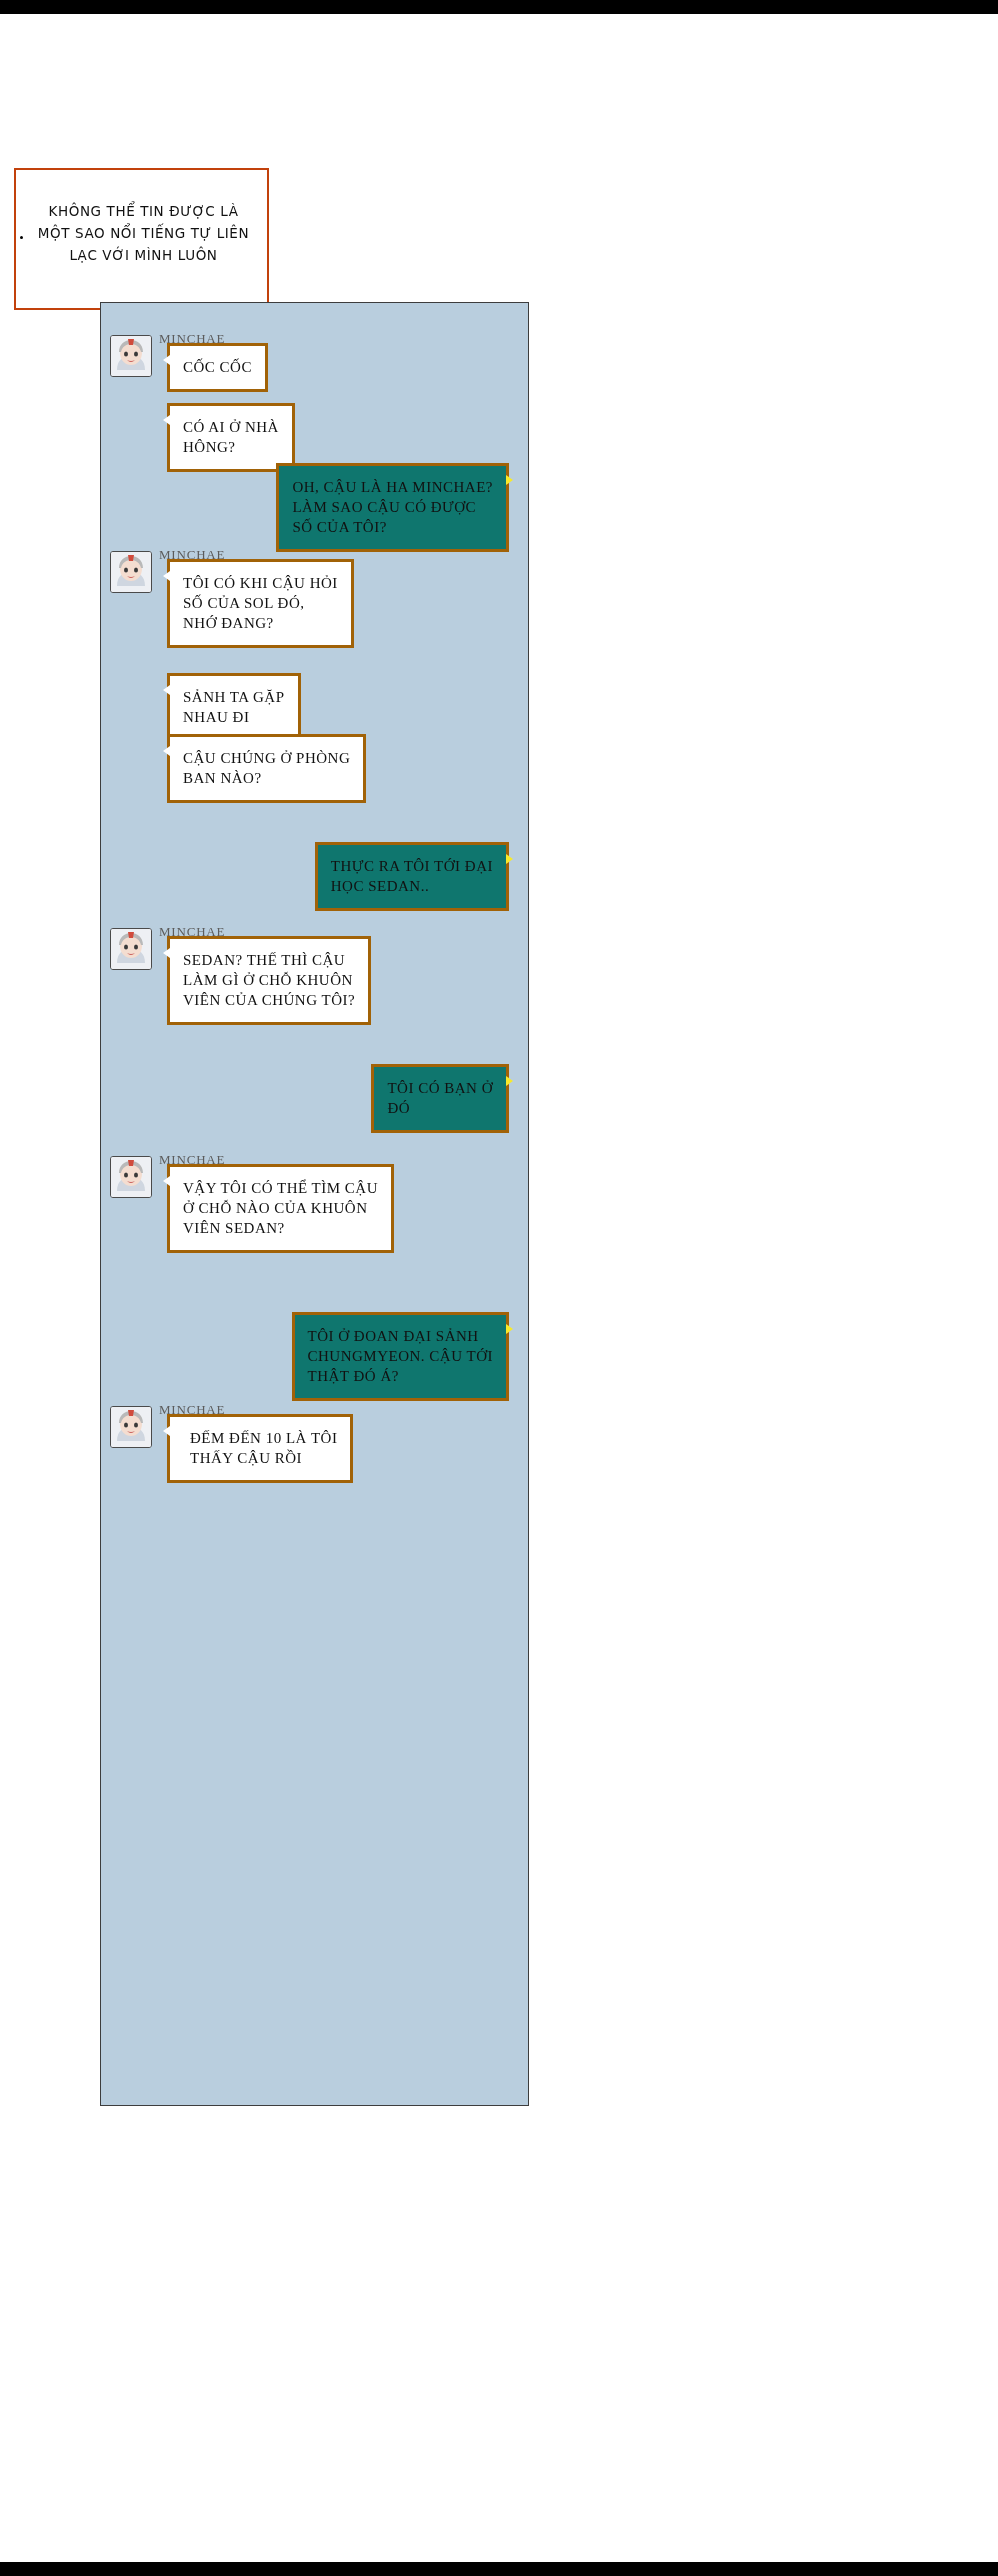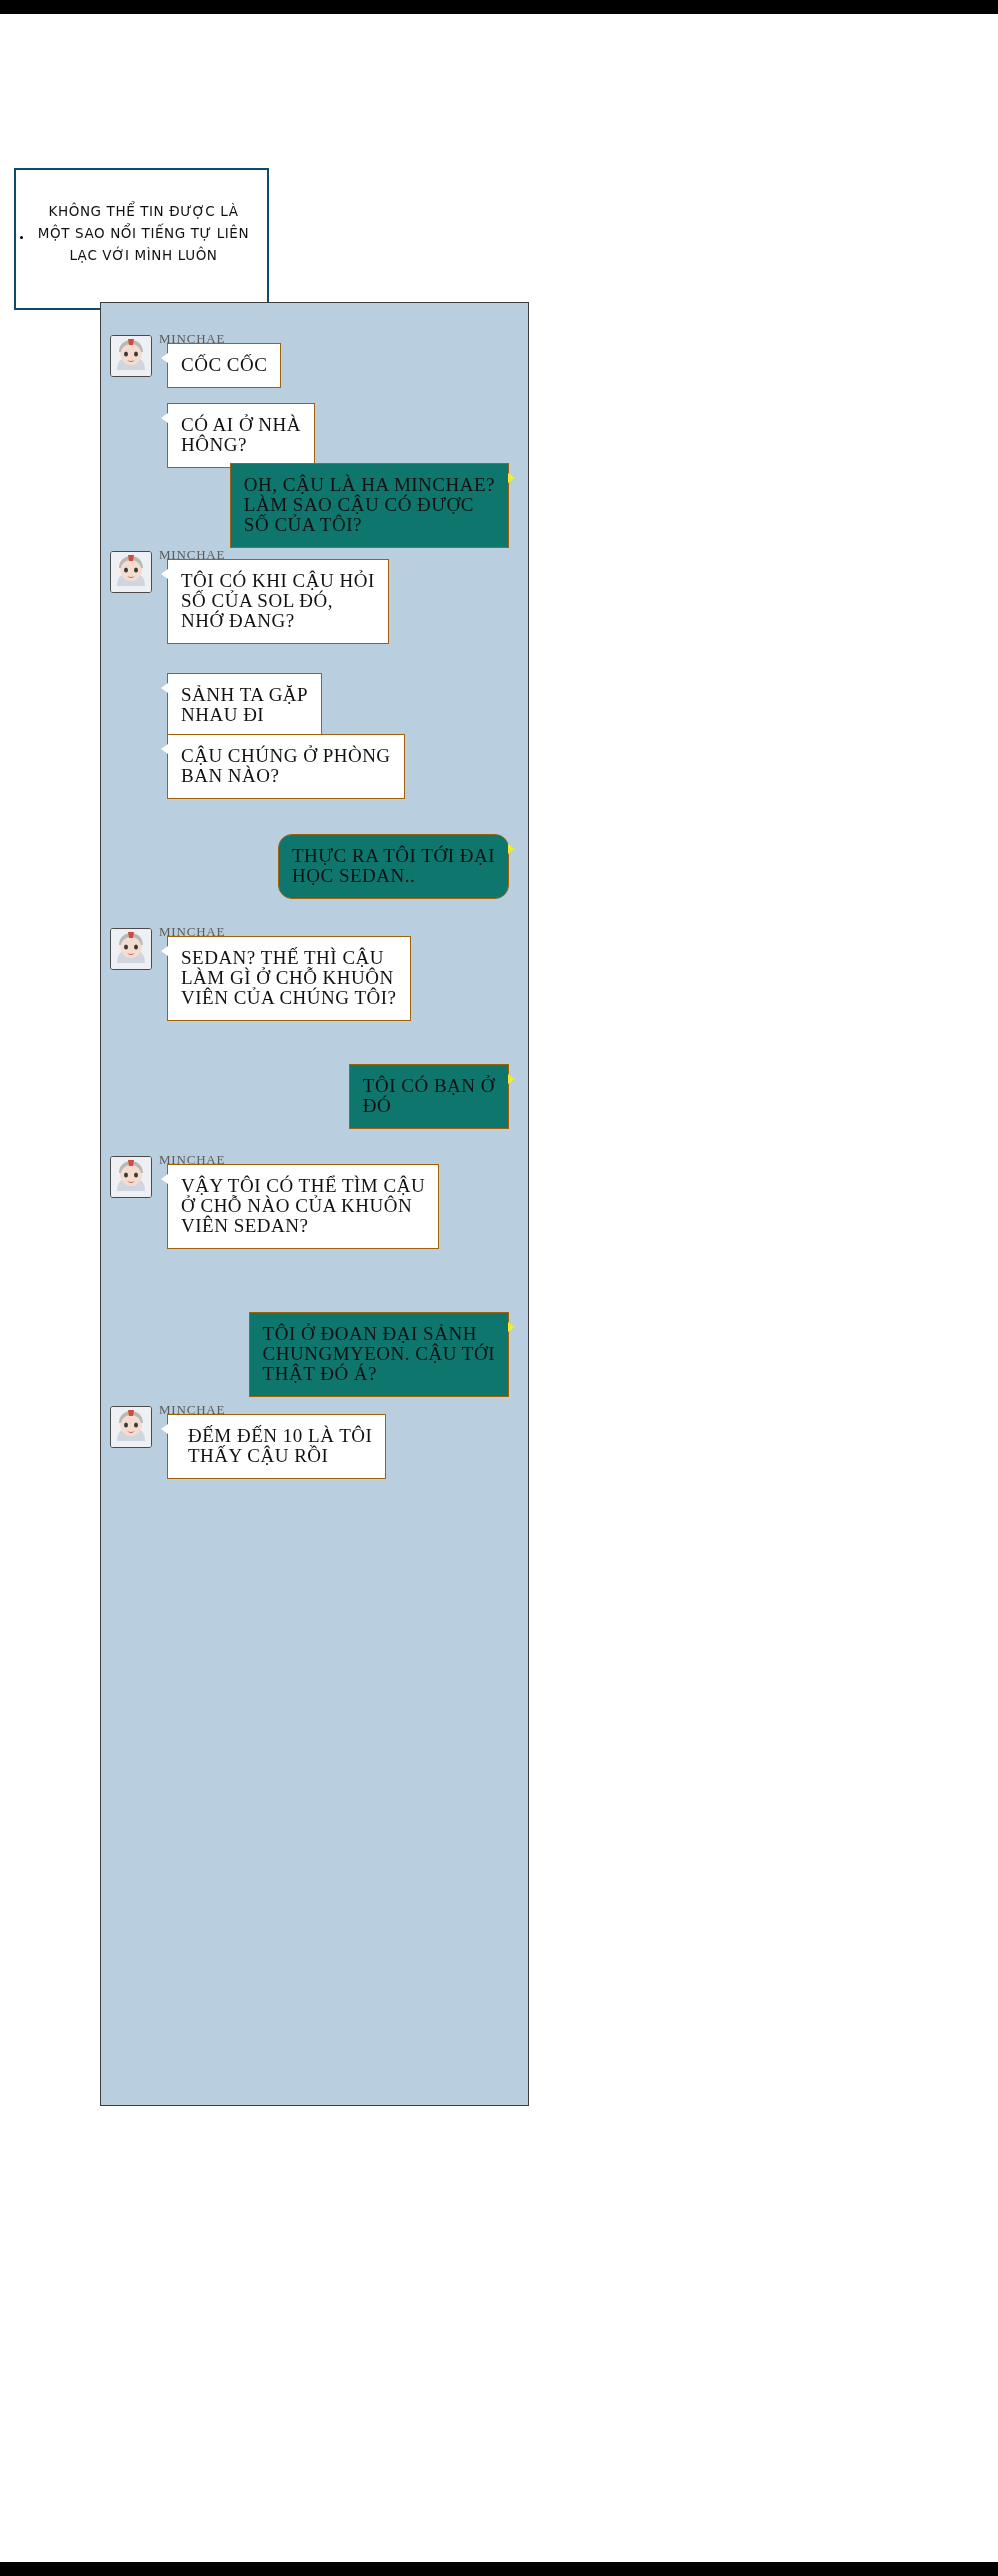--- a/index.html
+++ b/index.html
@@ -30,21 +30,21 @@
   }
 
   
   .caption-box {
     position: absolute;
     left: 14px;
     top: 168px;
     width: 255px;
     height: 142px;
     background: #ffffff;
-    border: 2px solid #0c4a6e;
+    border: 2px solid #c2410c;
     box-sizing: border-box;
   }
   .caption-text {
     position: absolute;
     left: 0;
     top: 30px;
     width: 255px;
     text-align: center;
     font-size: 13.5px;
     line-height: 22px;
@@ -99,26 +99,26 @@
     top: 2px;
     font-size: 13px;
     letter-spacing: 0.8px;
     color: #5c5c5c;
   }
 
   .bubble {
     position: absolute;
     box-sizing: border-box;
     padding: 11px 13px 12px 13px;
-    font-size: 19px;
+    font-size: 15px;
     line-height: 20px;
     letter-spacing: 0.5px;
     color: #111111;
     white-space: pre-line;
-    border: 1px solid #a16207;
+    border: 3px solid #a16207;
   }
   .bubble.left {
     background: #ffffff;
     left: 66px;
   }
   .bubble.right {
     background: #0f766e;
     right: 21px;
   }
   
@@ -204,21 +204,21 @@
     </div>
     <div class="msg-group" style="top: 370px;">
       <div class="bubble left" style="top: 0px;">SẢNH TA GẶP
 NHAU ĐI</div>
     </div>
     <div class="msg-group" style="top: 431px;">
       <div class="bubble left" style="top: 0px;">CẬU CHÚNG Ở PHÒNG
 BAN NÀO?</div>
     </div>
     <div class="msg-group" style="top: 531px;">
-      <div class="bubble right" style="top: 0px; border-radius: 14px;">THỰC RA TÔI TỚI ĐẠI
+      <div class="bubble right" style="top: 8px;">THỰC RA TÔI TỚI ĐẠI
 HỌC SEDAN..</div>
     </div>
     <div class="msg-group" style="top: 633px;">
       <div class="avatar" style="top: -8px;">
 <svg viewBox="0 0 40 40" xmlns="http://www.w3.org/2000/svg">
   <rect x="0" y="0" width="40" height="40" fill="#eef0f4"></rect>
   <path d="M6 34 C6 24 12 20 20 20 C28 20 34 24 34 34 Z" fill="#cfd6e0"></path>
   <ellipse cx="20" cy="17" rx="11" ry="12" fill="#f4ddd0"></ellipse>
   <path d="M9 15 C9 5 31 5 31 15 C31 11 27 8 20 8 C13 8 9 11 9 15 Z" fill="#d8d8d8"></path>
   <path d="M8 16 C8 8 14 4 20 4 C26 4 32 8 32 16 L30 16 C29 11 25 8 20 8 C15 8 11 11 10 16 Z" fill="#b9b9b9"></path>

